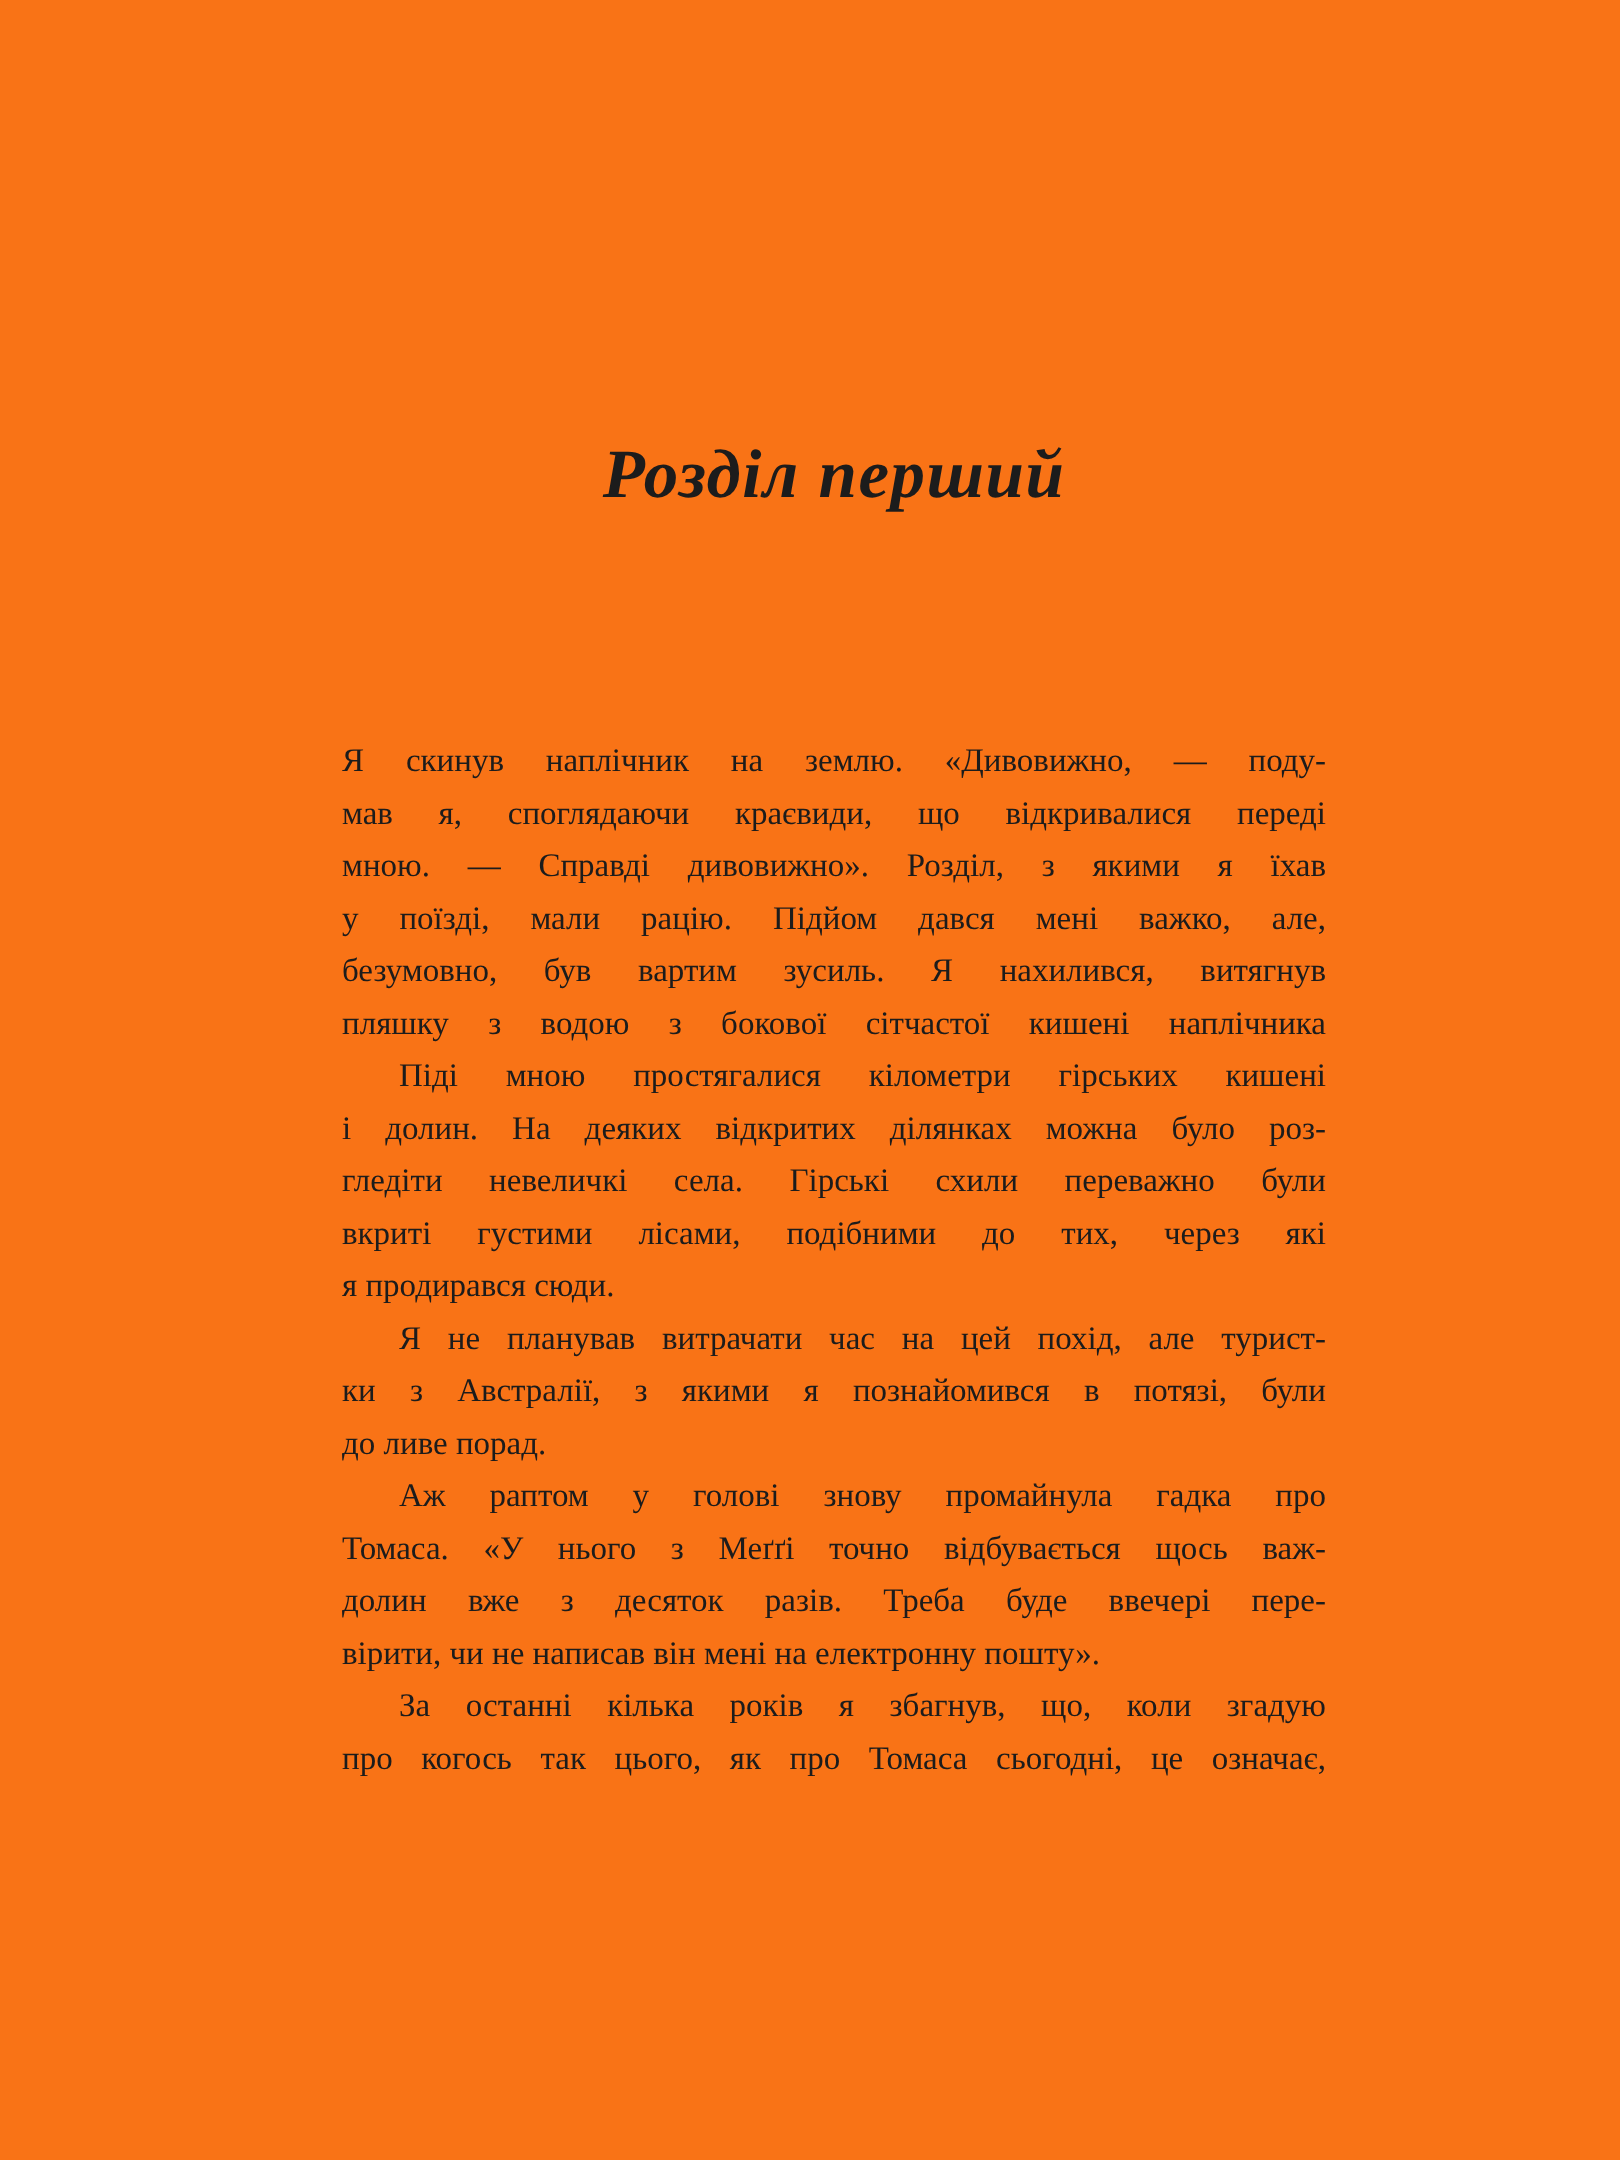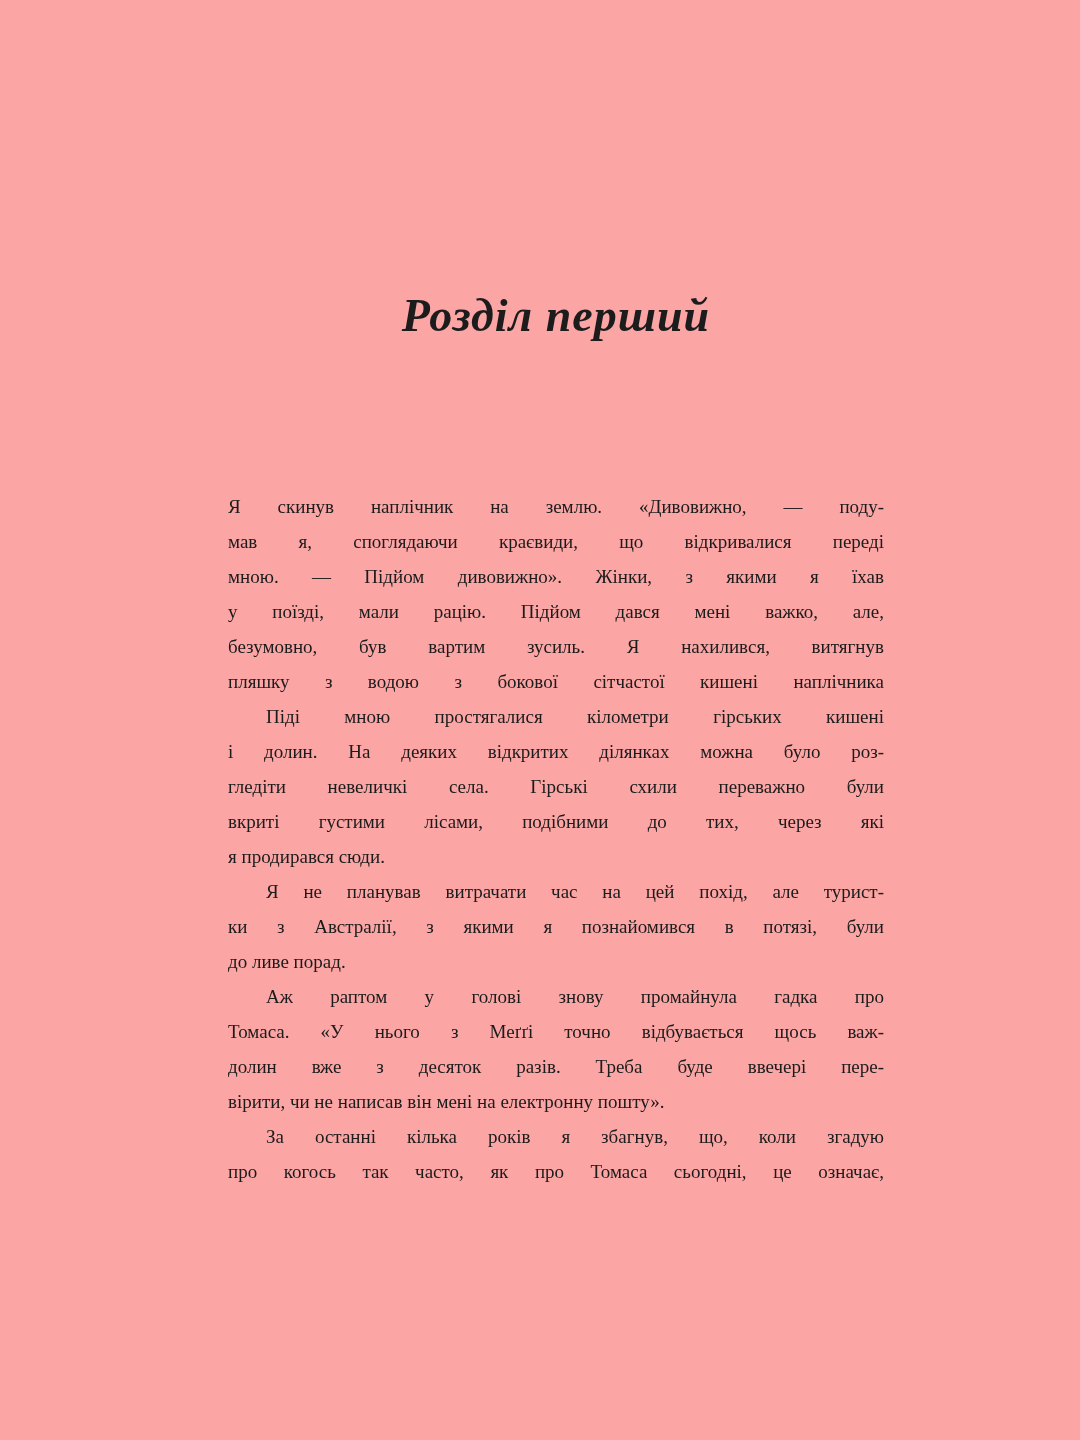--- a/index.html
+++ b/index.html
@@ -13,21 +13,21 @@
     overflow: hidden;
     position: relative;
     font-family: "Liberation Serif", serif;
   }
   .page {
     position: absolute;
     left: 0;
     top: 0;
     width: 1080px;
     height: 1440px;
-    background: #fca5a5;
+    background: #f97316;
   }
   .chapter-title {
     position: absolute;
     left: 228px;
     top: 288px;
     width: 656px;
     margin: 0;
     text-align: center;
     font-family: "Liberation Serif", "DejaVu Serif", serif;
     font-style: italic;
@@ -37,21 +37,21 @@
     color: #1c1c1c;
     letter-spacing: 1px;
   }
   .text-block {
     position: absolute;
     left: 228px;
     top: 489px;
     width: 656px;
     color: #1c1c1c;
     font-family: "Liberation Serif", serif;
-    font-size: 19px;
+    font-size: 22px;
     line-height: 35px;
   }
   .para {
     margin: 0;
     padding: 0;
   }
   .line {
     text-align: justify;
     text-align-last: justify;
     height: 35px;
@@ -66,21 +66,21 @@
 </style>
 </head>
 <body>
 
 <div class="page">
   <h1 class="chapter-title">Розділ перший</h1>
   <div class="text-block">
       <div class="para">
         <div class="line">Я скинув наплічник на землю. «Дивовижно, — поду-</div>
         <div class="line">мав я, споглядаючи краєвиди, що відкривалися переді</div>
-        <div class="line">мною. — Підйом дивовижно». Жінки, з якими я їхав</div>
+        <div class="line">мною. — Справді дивовижно». Розділ, з якими я їхав</div>
         <div class="line">у поїзді, мали рацію. Підйом дався мені важко, але,</div>
         <div class="line">безумовно, був вартим зусиль. Я нахилився, витягнув</div>
         <div class="line">пляшку з водою з бокової сітчастої кишені наплічника</div>
       </div>
       <div class="para indent">
         <div class="line">Піді мною простягалися кілометри гірських кишені</div>
         <div class="line">і долин. На деяких відкритих ділянках можна було роз-</div>
         <div class="line">гледіти невеличкі села. Гірські схили переважно були</div>
         <div class="line">вкриті густими лісами, подібними до тих, через які</div>
         <div class="line last">я продирався сюди.</div>
@@ -91,16 +91,16 @@
         <div class="line last">до ливе порад.</div>
       </div>
       <div class="para indent">
         <div class="line">Аж раптом у голові знову промайнула гадка про</div>
         <div class="line">Томаса. «У нього з Меґґі точно відбувається щось важ-</div>
         <div class="line">долин вже з десяток разів. Треба буде ввечері пере-</div>
         <div class="line last">вірити, чи не написав він мені на електронну пошту».</div>
       </div>
       <div class="para indent">
         <div class="line">За останні кілька років я збагнув, що, коли згадую</div>
-        <div class="line">про когось так часто, як про Томаса сьогодні, це означає,</div>
+        <div class="line">про когось так цього, як про Томаса сьогодні, це означає,</div>
       </div>
     </div>
 </div>
 
 </body></html>

